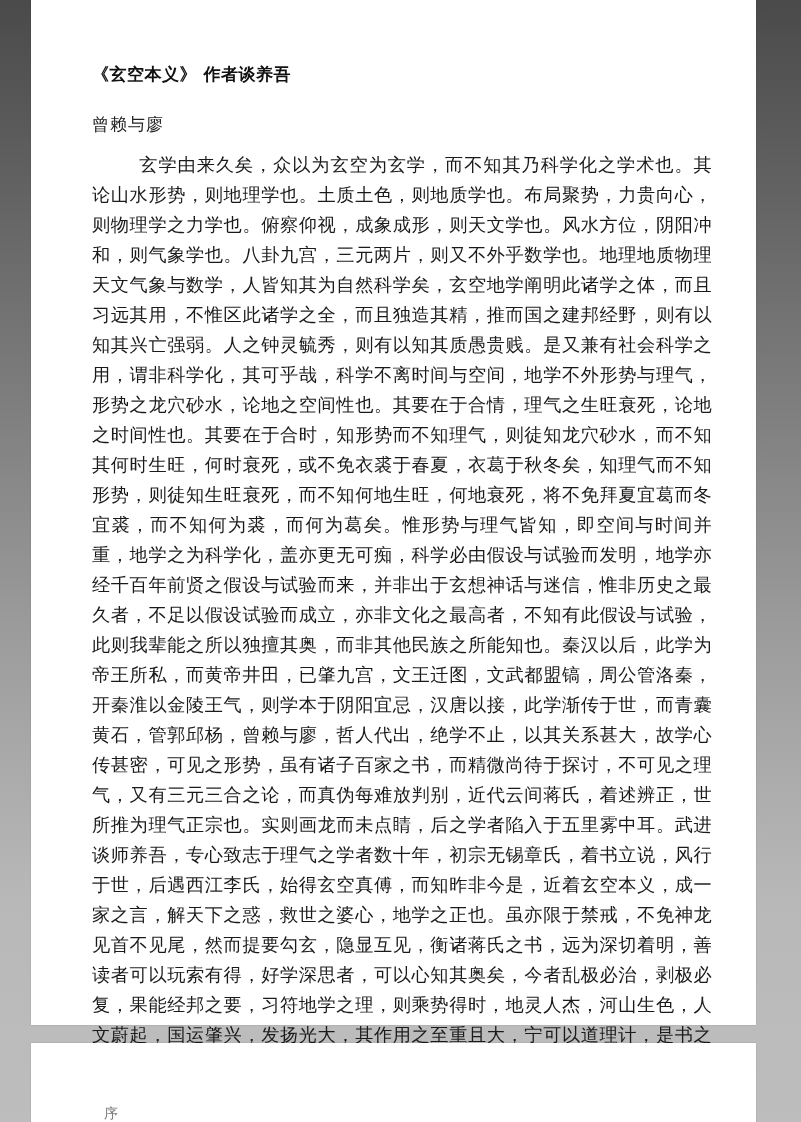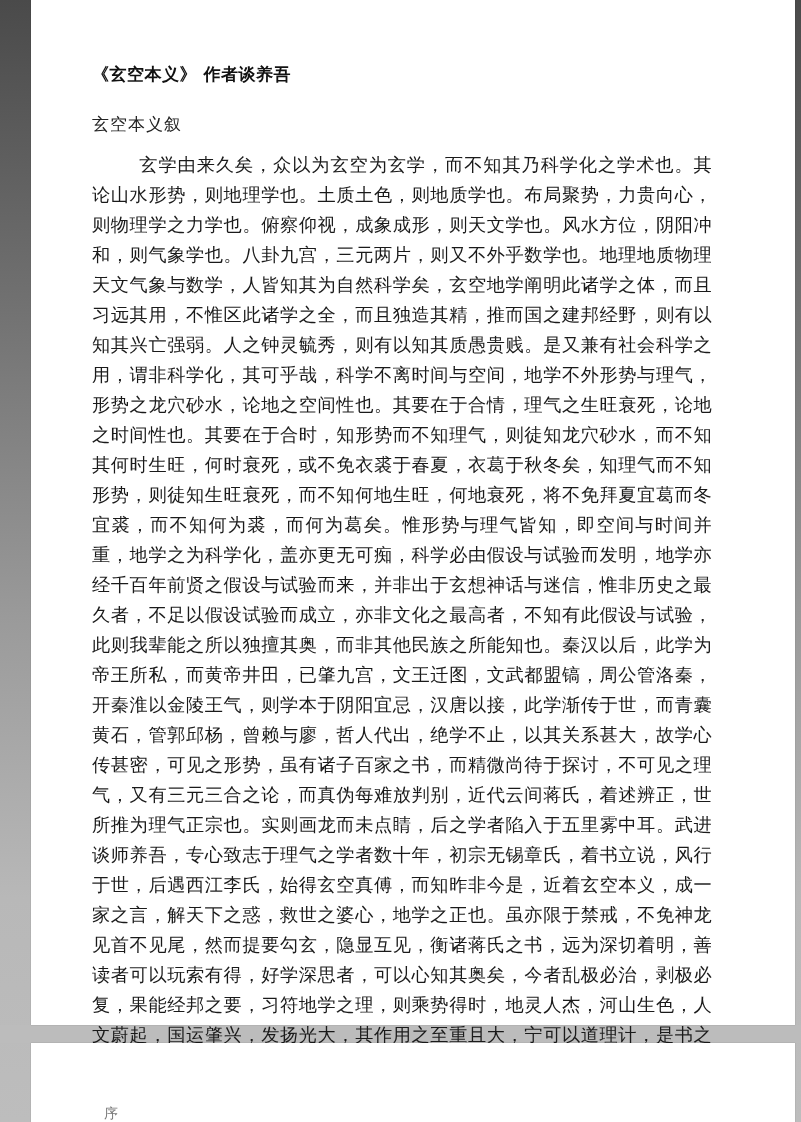--- a/index.html
+++ b/index.html
@@ -4,21 +4,20 @@
 <style>
   html, body { margin: 0; padding: 0; }
   body {
     width: 801px; height: 1122px; overflow: hidden; position: relative;
     background: linear-gradient(to bottom, #4a4a4a 0%, #6e6e6e 25%, #9a9a9a 55%, #b8b8b8 80%, #bdbdbd 100%);
     font-family: "DejaVu Serif", "Liberation Serif", serif;
   }
   .page {
     position: absolute; left: 31px; width: 725px; background: #ffffff;
     box-shadow: 0 0 1px rgba(0,0,0,0.25);
-    padding-left: 39px;
   }
   .page1 { top: 0; height: 1025px; }
   .page2 { top: 1043px; height: 100px; }
   .gap-band {
     position: absolute; left: 0; width: 801px; top: 1025px; height: 18px; background: #bcbcbc;
   }
   .title {
     position: absolute; left: 61px; top: 63px; font-size: 17px; font-weight: bold; color: #111;
     font-family: "DejaVu Sans", "Liberation Sans", sans-serif; letter-spacing: 0.5px; white-space: pre;
   }
@@ -35,21 +34,21 @@
     position: absolute; left: 73px; top: 62px; font-size: 14px; color: #777;
   }
 </style>
 </head>
 <body>
 
 <div class="gap-band"></div>
 
 <div class="page page1">
   <div class="title">《玄空本义》 作者谈养吾</div>
-  <div class="subtitle">玄空本义叙</div>
+  <div class="subtitle">曾赖与廖</div>
   <div class="body">
     <p>玄学由来久矣，众以为玄空为玄学，而不知其乃科学化之学术也。其论山水形势，则地理学也。土质土色，则地质学也。布局聚势，力贵向心，则物理学之力学也。俯察仰视，成象成形，则天文学也。风水方位，阴阳冲和，则气象学也。八卦九宫，三元两片，则又不外乎数学也。地理地质物理天文气象与数学，人皆知其为自然科学矣，玄空地学阐明此诸学之体，而且习远其用，不惟区此诸学之全，而且独造其精，推而国之建邦经野，则有以知其兴亡强弱。人之钟灵毓秀，则有以知其质愚贵贱。是又兼有社会科学之用，谓非科学化，其可乎哉，科学不离时间与空间，地学不外形势与理气，形势之龙穴砂水，论地之空间性也。其要在于合情，理气之生旺衰死，论地之时间性也。其要在于合时，知形势而不知理气，则徒知龙穴砂水，而不知其何时生旺，何时衰死，或不免衣裘于春夏，衣葛于秋冬矣，知理气而不知形势，则徒知生旺衰死，而不知何地生旺，何地衰死，将不免拜夏宜葛而冬宜裘，而不知何为裘，而何为葛矣。惟形势与理气皆知，即空间与时间并重，地学之为科学化，盖亦更无可痴，科学必由假设与试验而发明，地学亦经千百年前贤之假设与试验而来，并非出于玄想神话与迷信，惟非历史之最久者，不足以假设试验而成立，亦非文化之最高者，不知有此假设与试验，此则我辈能之所以独擅其奥，而非其他民族之所能知也。秦汉以后，此学为帝王所私，而黄帝井田，已肇九宫，文王迁图，文武都盟镐，周公管洛秦，开秦淮以金陵王气，则学本于阴阳宜忌，汉唐以接，此学渐传于世，而青囊黄石，管郭邱杨，曾赖与廖，哲人代出，绝学不止，以其关系甚大，故学心传甚密，可见之形势，虽有诸子百家之书，而精微尚待于探讨，不可见之理气，又有三元三合之论，而真伪每难放判别，近代云间蒋氏，着述辨正，世所推为理气正宗也。实则画龙而未点睛，后之学者陷入于五里雾中耳。武进谈师养吾，专心致志于理气之学者数十年，初宗无锡章氏，着书立说，风行于世，后遇西江李氏，始得玄空真傅，而知昨非今是，近着玄空本义，成一家之言，解天下之惑，救世之婆心，地学之正也。虽亦限于禁戒，不免神龙见首不见尾，然而提要勾玄，隐显互见，衡诸蒋氏之书，远为深切着明，善读者可以玩索有得，好学深思者，可以心知其奥矣，今者乱极必治，剥极必复，果能经邦之要，习符地学之理，则乘势得时，地灵人杰，河山生色，人文蔚起，国运肇兴，发扬光大，其作用之至重且大，宁可以道理计，是书之纸贵洛阳，亦不卜可知矣。子以地学之为科学化之学术也。因其微叙所及，不计录灌无文，谨抒所见，以告国人。</p>
   </div>
 </div>
 
 <div class="page page2">
   <div class="p2-char">序</div>
 </div>
 
 </body></html>

